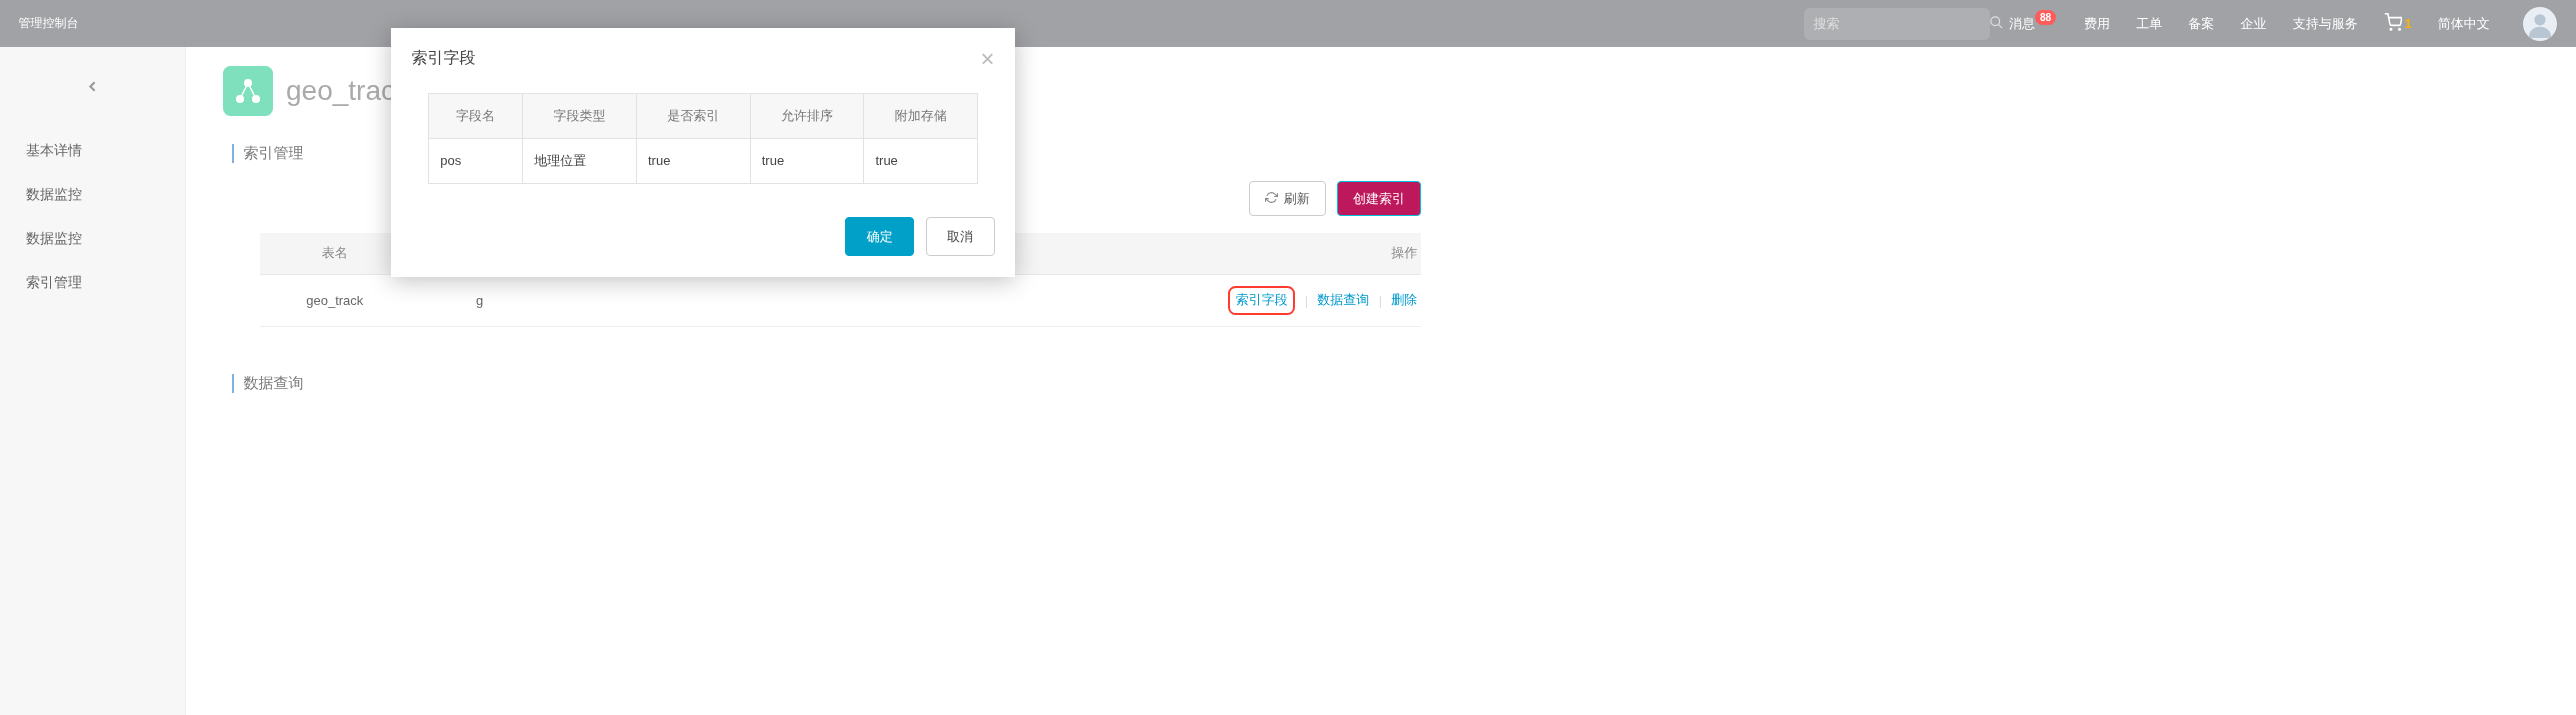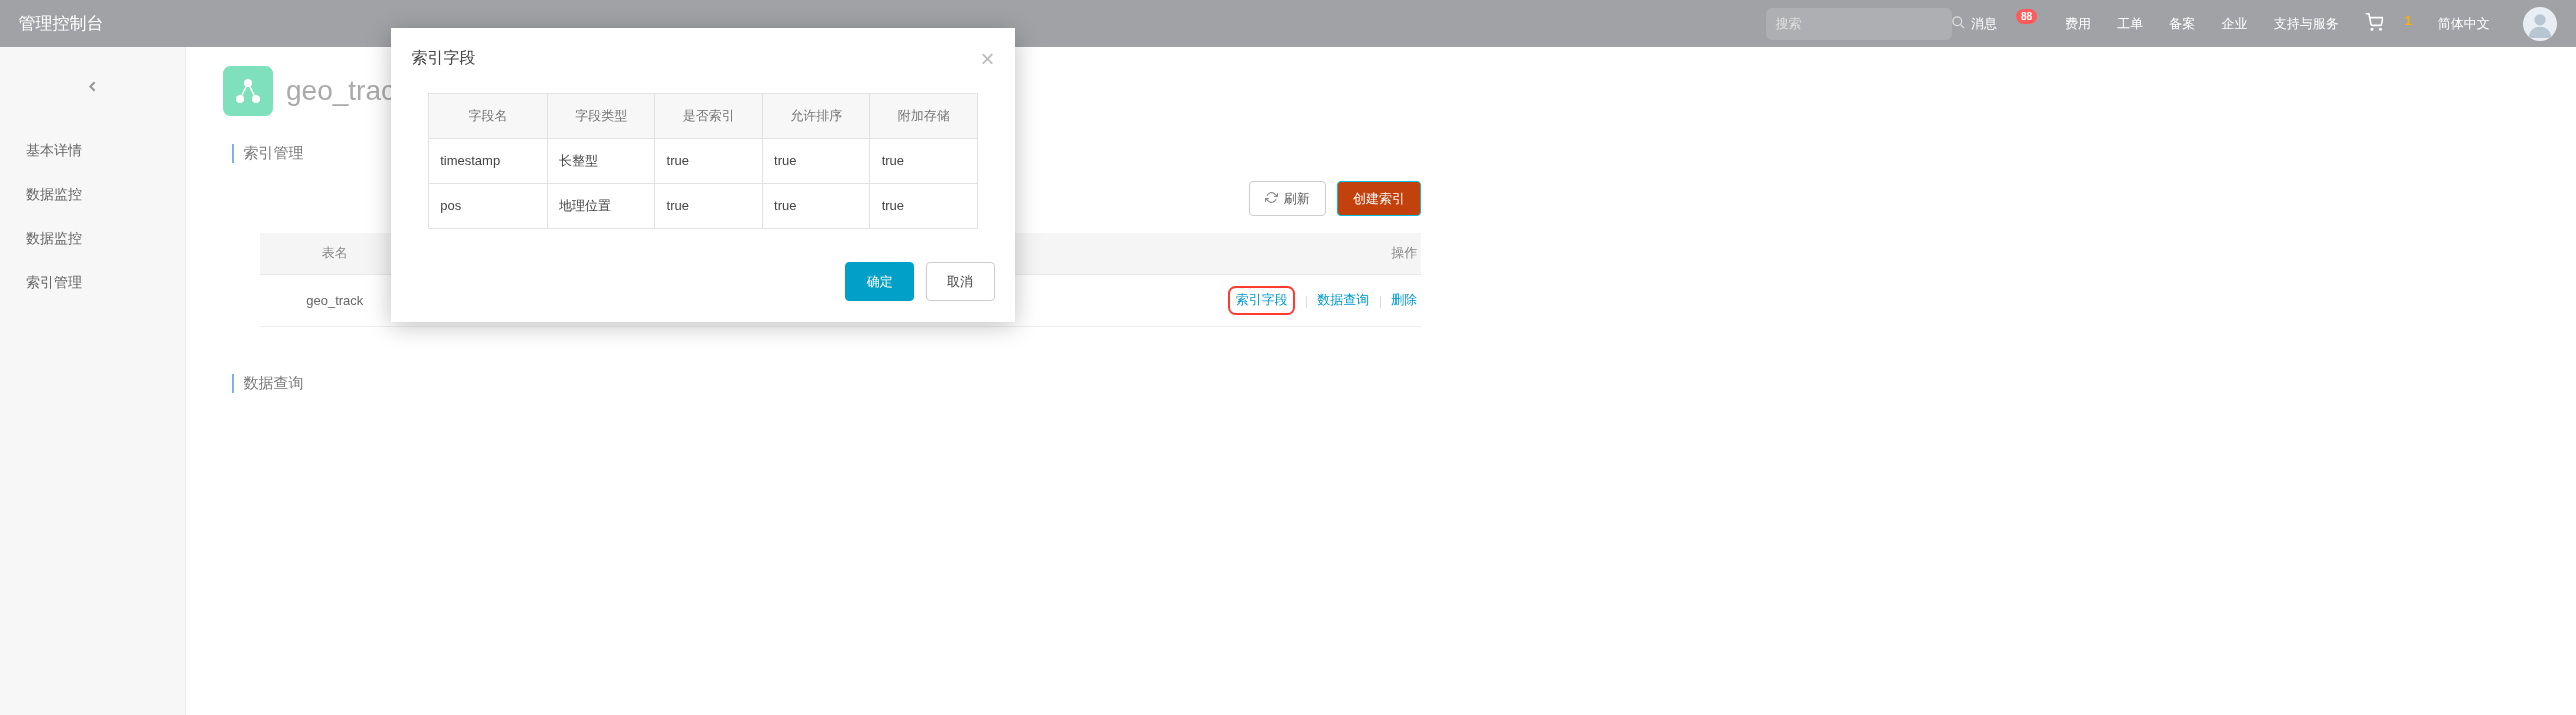--- a/index.html
+++ b/index.html
@@ -1,27 +1,27 @@
 <!DOCTYPE html>
 <html style="font-size:15px"><head>
 <meta charset="utf-8">
 <style>
   * { box-sizing: border-box; margin: 0; padding: 0; }
   body { font-family: "Helvetica Neue", Arial, "PingFang SC", "Microsoft YaHei", sans-serif; font-size: 13px; color: #333; background: #fff; width: 2576px; height: 715px; overflow: hidden; position: relative; }
   
   
   .topbar { background: #A0A2A5; height: 47px; display: flex; align-items: center; color: #fff; padding: 0 18.6px; }
-  .topbar-title { font-size: 17px; color: #fff; font-weight: 400; }
+  .topbar-title { font-size: 12px; color: #fff; font-weight: 400; }
   .topbar-spacer { flex: 1; }
   .search-box { background: rgba(255,255,255,0.15); height: 32px; width: 186px; display: flex; align-items: center; padding: 0 9.3px; border-radius: 6px; margin-right: 17px; }
   .search-box input { background: transparent; border: none; outline: none; color: #fff; flex: 1; font-size: 13px; }
   .search-box input::placeholder { color: #e0e0e0; }
   .search-box .icon { color: #e0e0e0; }
   .nav-items { display: flex; align-items: center; gap: 22.4px; }
-  .nav-item { color: #fff; position: relative; cursor: pointer; padding: 5.6px 1.9px; display: flex; align-items: flex-start; gap: 21px; }
+  .nav-item { color: #fff; position: relative; cursor: pointer; padding: 5.6px 1.9px; display: flex; align-items: center; gap: 2px; }
   .badge { background: #ff5b5b; color: #fff; font-size: 10.2px; padding: 0 4.7px; border-radius: 7.5px; font-weight: bold; position: relative; top: -5.6px; left: -1.9px; line-height: 15px; }
   .cart-count { color: #ffb100; font-weight: bold; }
   .avatar { width: 34px; height: 34px; border-radius: 50%; background: #e8eef3; display: flex; align-items: center; justify-content: center; overflow: hidden; margin-left: 9.3px; }
   .avatar svg { width: 28px; height: 28px; }
 
   
   .layout { display: flex; height: calc(100% - 47px); }
   .sidebar { width: 186px; background: #f7f7f7; border-right: 0.9px solid #eee; padding-top: 28px; }
   .back-btn { text-align: center; font-size: 22.4px; color: #999; cursor: pointer; margin-bottom: 28px; }
   .side-item { padding: 13px 26px; color: #666; font-size: 14px; cursor: pointer; }
@@ -31,21 +31,21 @@
   .app-icon { width: 50px; height: 50px; background: #7fe0bd; border-radius: 7.5px; display: flex; align-items: center; justify-content: center; }
   .app-icon svg { width: 32px; height: 32px; }
   .app-title { font-size: 28px; color: #aaa; font-weight: 400; }
 
   .section { margin-left: 9.3px; }
   .section-title { border-left: 2.8px solid #7db3e2; padding-left: 9.3px; color: #7a7a7a; font-size: 15px; margin-bottom: 18.6px; }
   .section-inner { padding-left: 28px; }
 
   .toolbar { display:flex; justify-content:flex-end; gap: 11.2px; margin-bottom: 17px; }
   .btn { padding: 7.5px 15px; font-size: 13px; border: 0.9px solid #ccc; background: #fff; color: #555; cursor:pointer; border-radius: 4px; display:inline-flex; align-items:center; gap:5.6px; }
-  .btn.primary { background: #c2410c; color: #fff; border-color: #00c1de; }
+  .btn.primary { background: #be185d; color: #fff; border-color: #00c1de; }
 
   .data-table { width: 100%; border-collapse: collapse; }
   .data-table th, .data-table td { padding: 11.2px 13px; text-align: center; font-weight: normal; font-size: 13px; }
   .data-table th { background: #f5f5f5; color: #888; border-bottom: 0.9px solid #e8e8e8; }
   .data-table td { color: #666; border-bottom: 0.9px solid #eee; }
   .data-table th:last-child, .data-table td:last-child { text-align: right; padding-right: 3.7px; }
   .row-actions { display:inline-flex; align-items:center; gap: 9.3px; }
   .row-actions a { color: #0099cc; text-decoration: none; cursor:pointer; }
   .row-actions .sep { color: #ddd; }
   .highlight-box { border: 2.8px solid #ff3b30; border-radius: 7.5px; padding: 3.7px 5.6px; display:inline-block; }
@@ -217,27 +217,20 @@
         <tr>
           <th>字段名</th>
           <th>字段类型</th>
           <th>是否索引</th>
           <th>允许排序</th>
           <th>附加存储</th>
         </tr>
       </thead>
       <tbody id="modal-rows">
           <tr>
-            <td>timestamp</td>
-            <td>长整型</td>
-            <td>true</td>
-            <td>true</td>
-            <td>true</td>
-          </tr>
-          <tr>
             <td>pos</td>
             <td>地理位置</td>
             <td>true</td>
             <td>true</td>
             <td>true</td>
           </tr>
         </tbody>
     </table>
   </div>
   <div class="modal-footer">

